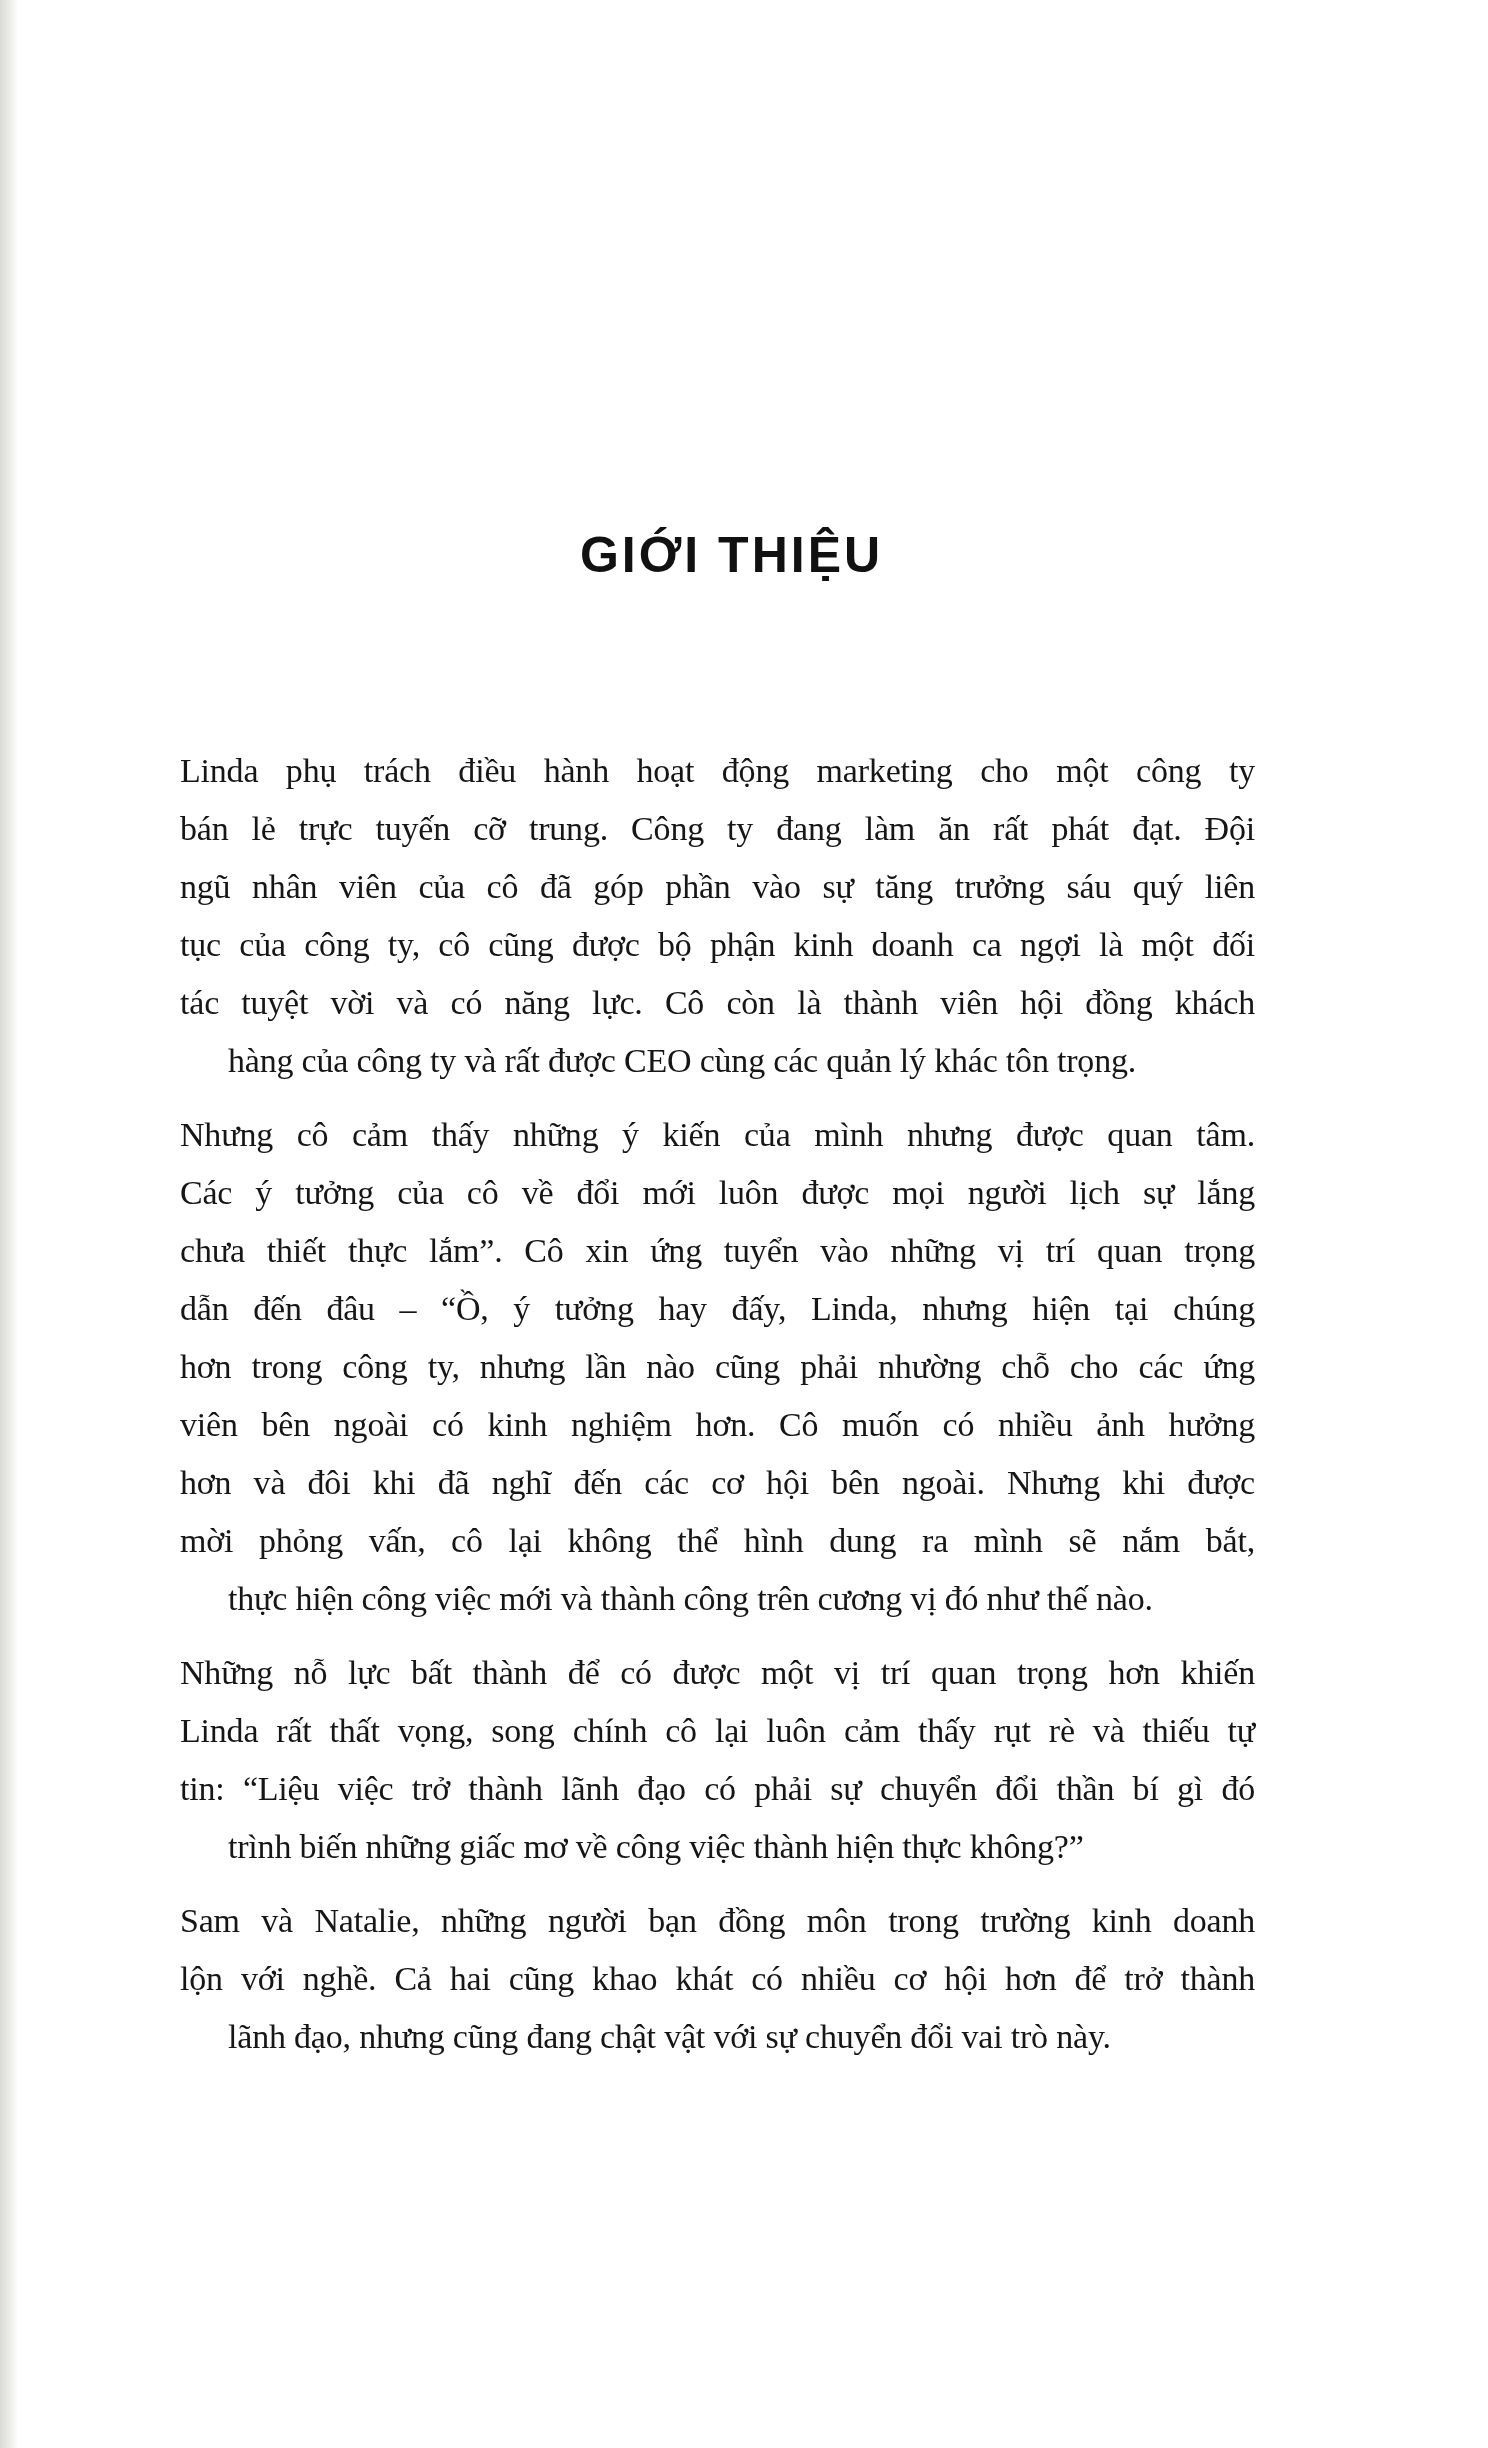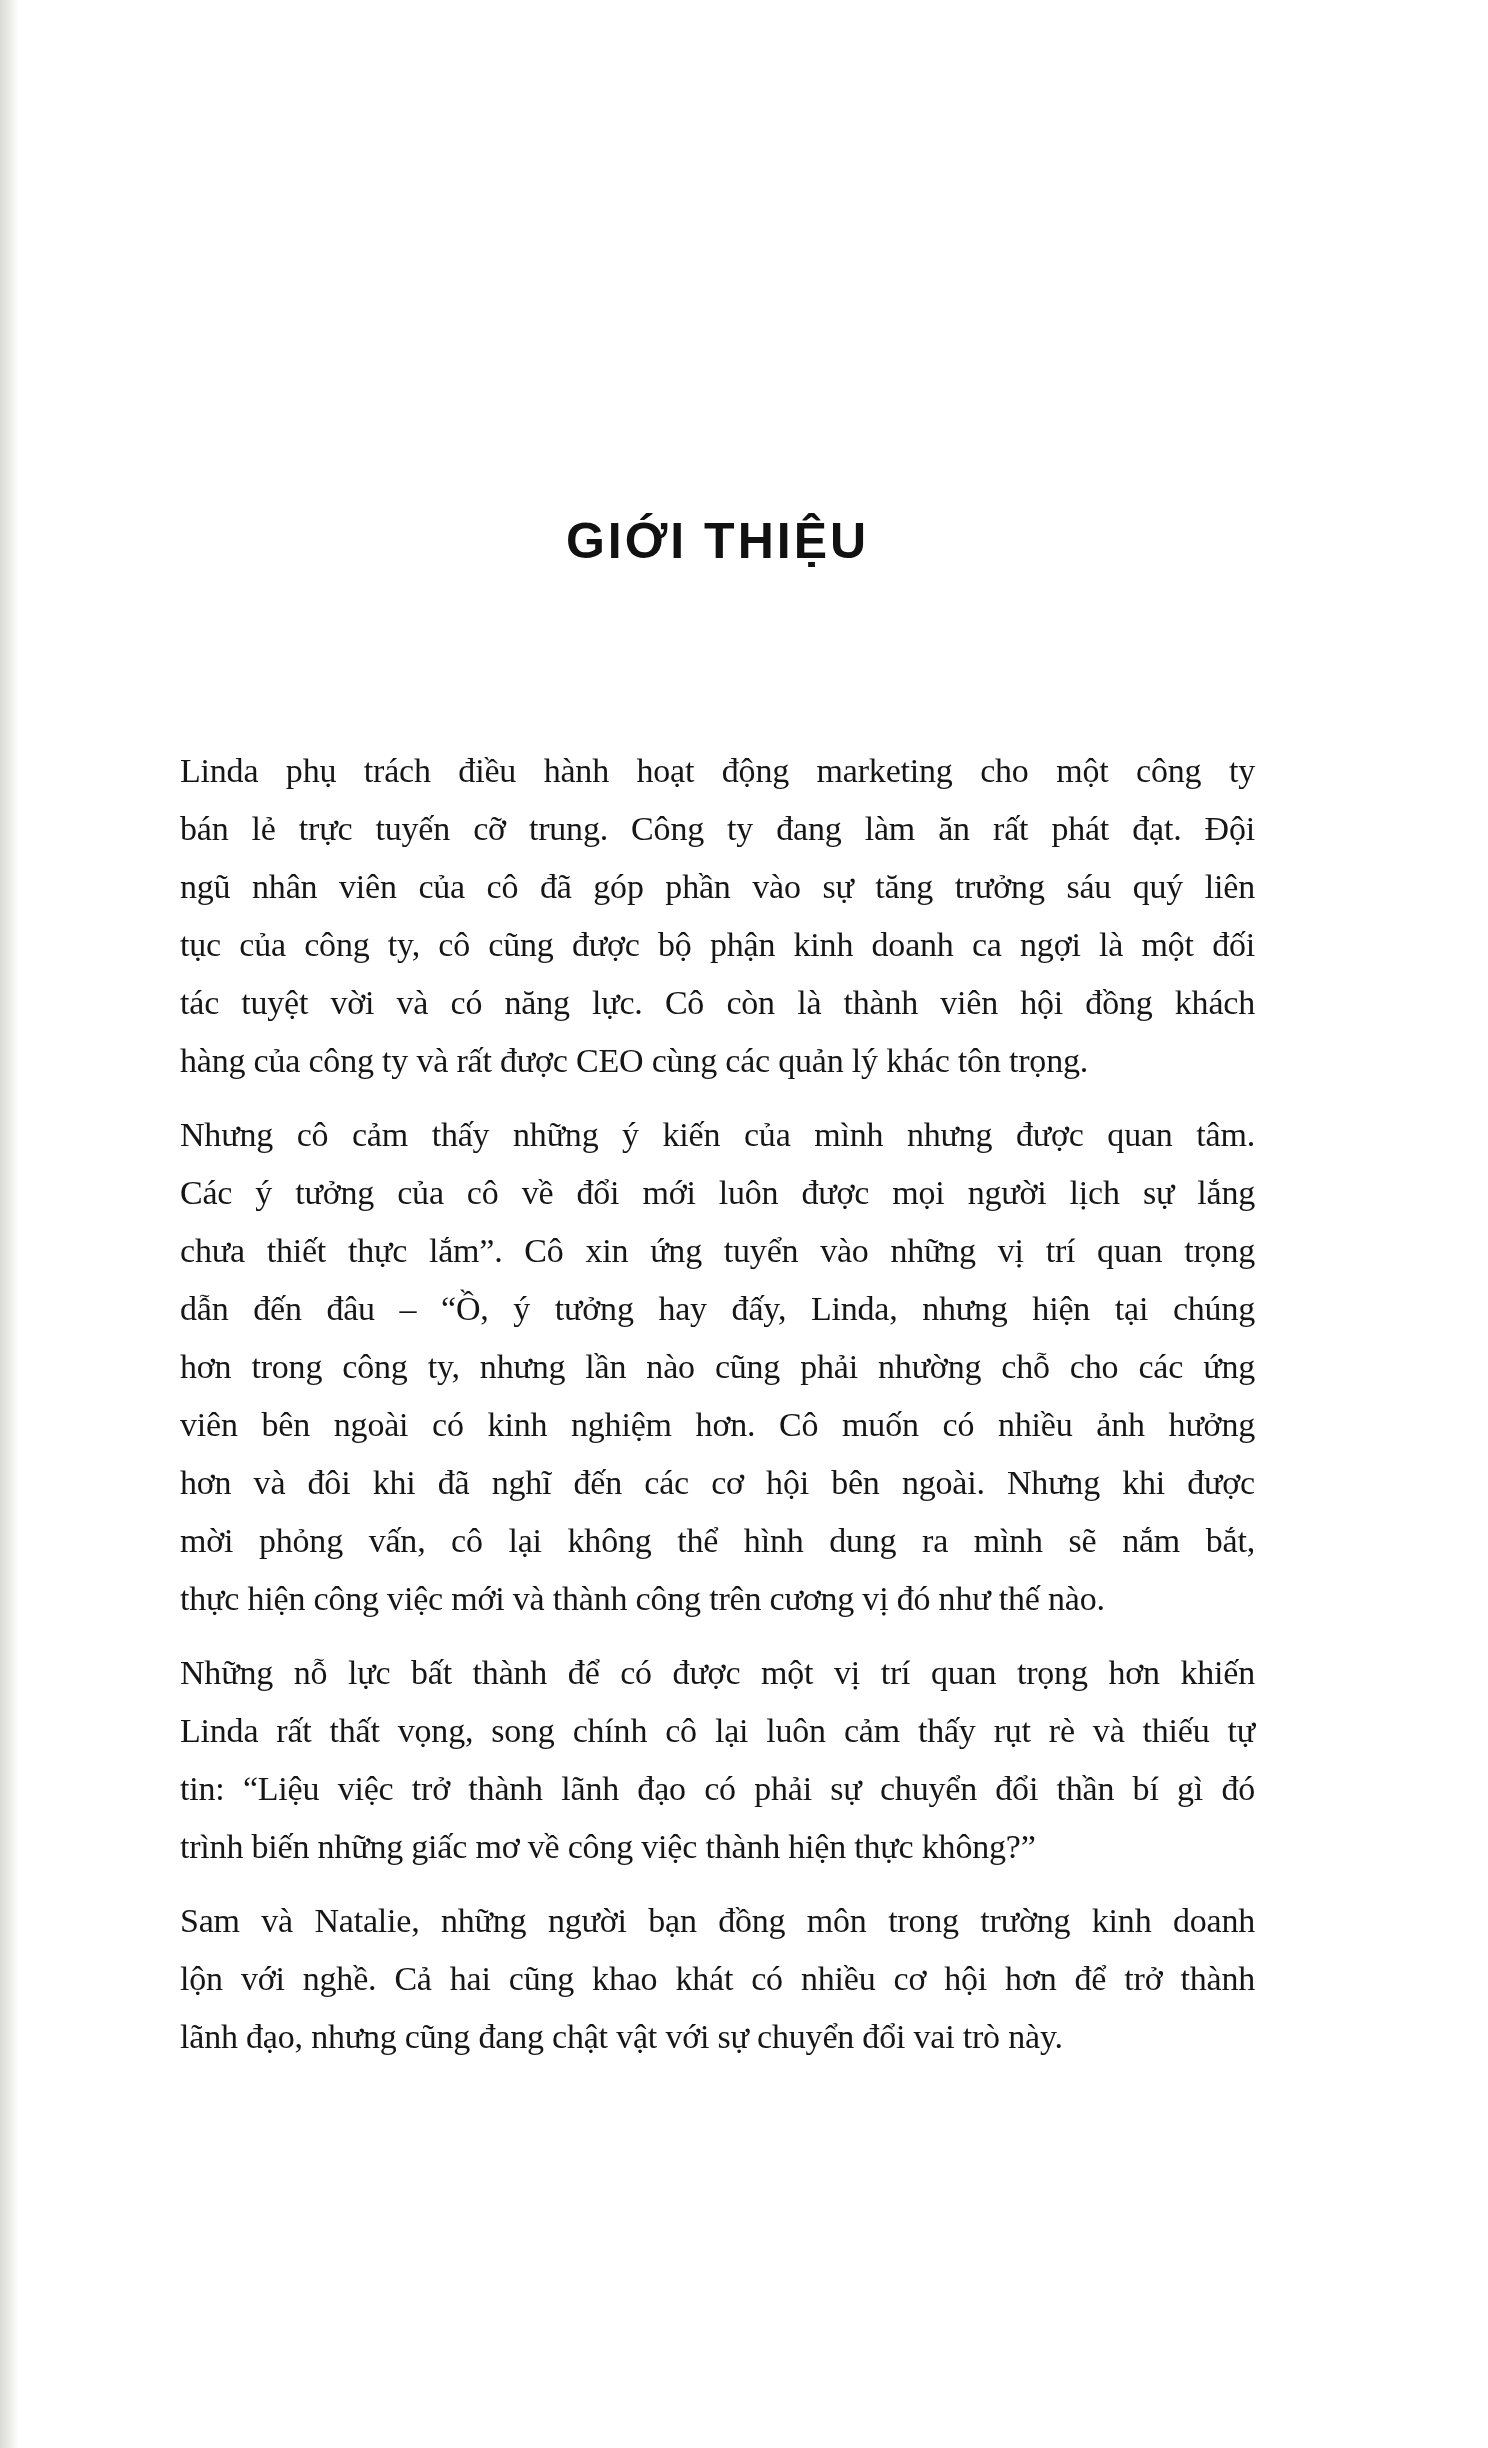--- a/index.html
+++ b/index.html
@@ -21,21 +21,21 @@
     top: 0;
     width: 18px;
     height: 2448px;
     background: linear-gradient(90deg, #d9d9d6 0%, #e9e9e6 45%, #f6f6f4 80%, #ffffff 100%);
   }
   .chapter-title {
     position: absolute;
     left: 180px;
     top: 512px;
     width: 1075px;
-    margin: 0;
+    margin: 14px;
     text-align: center;
     font-family: "Liberation Sans", sans-serif;
     font-weight: bold;
     font-size: 50px;
     letter-spacing: 3px;
     color: #111111;
     white-space: nowrap;
   }
   .body-text {
     position: absolute;
@@ -51,20 +51,21 @@
     font-family: Liberation Serif, serif;
   }
   .line {
     height: 58px;
     text-align: justify;
     text-align-last: justify;
     white-space: normal;
   }
   .line.last {
     text-align-last: left;
+    margin-left: 48px;
   }
 </style>
 </head>
 <body>
 
 <div>
   <div class="scan-edge"></div>
   <h1 class="chapter-title">GIỚI THIỆU</h1>
   <div class="body-text">
       <div class="para">

